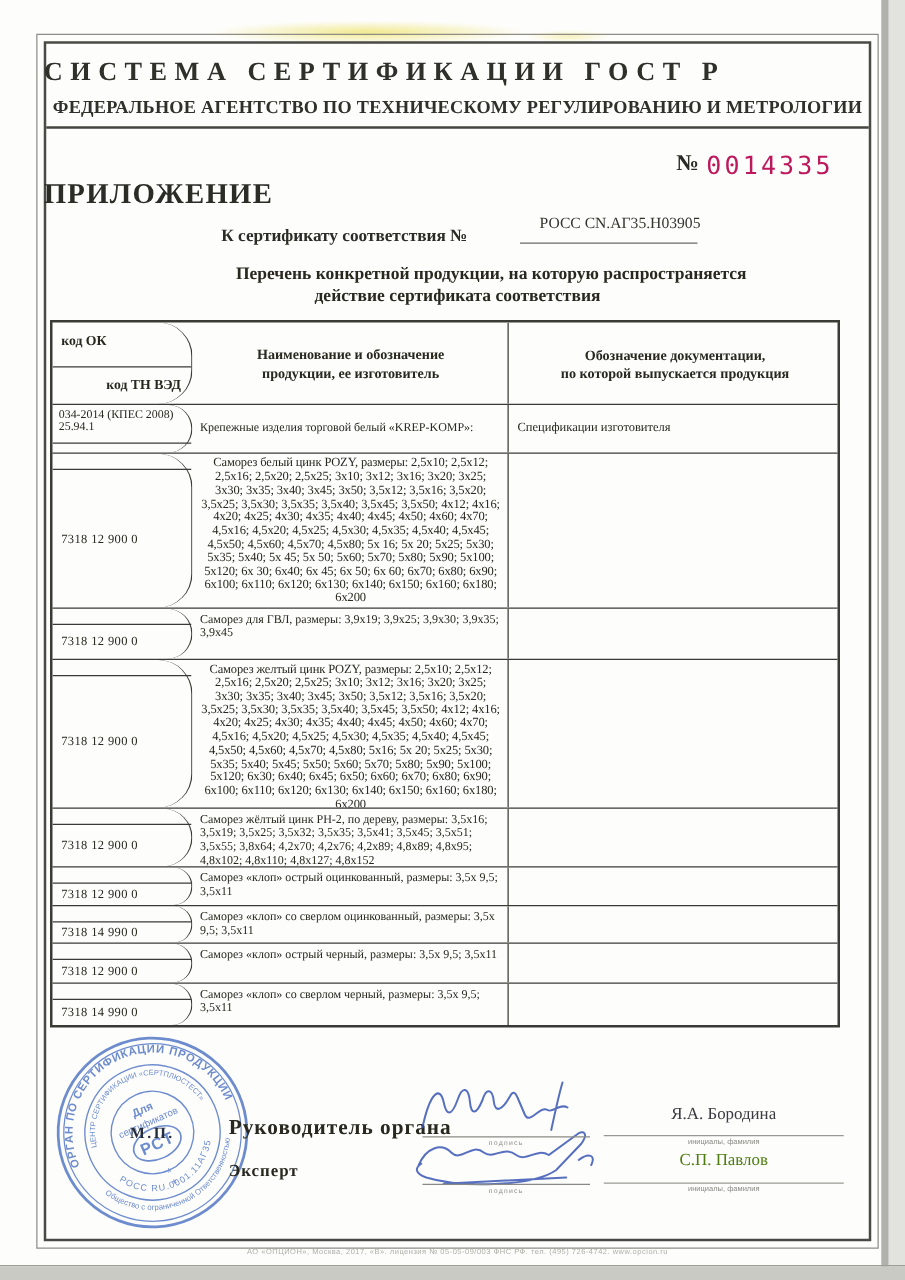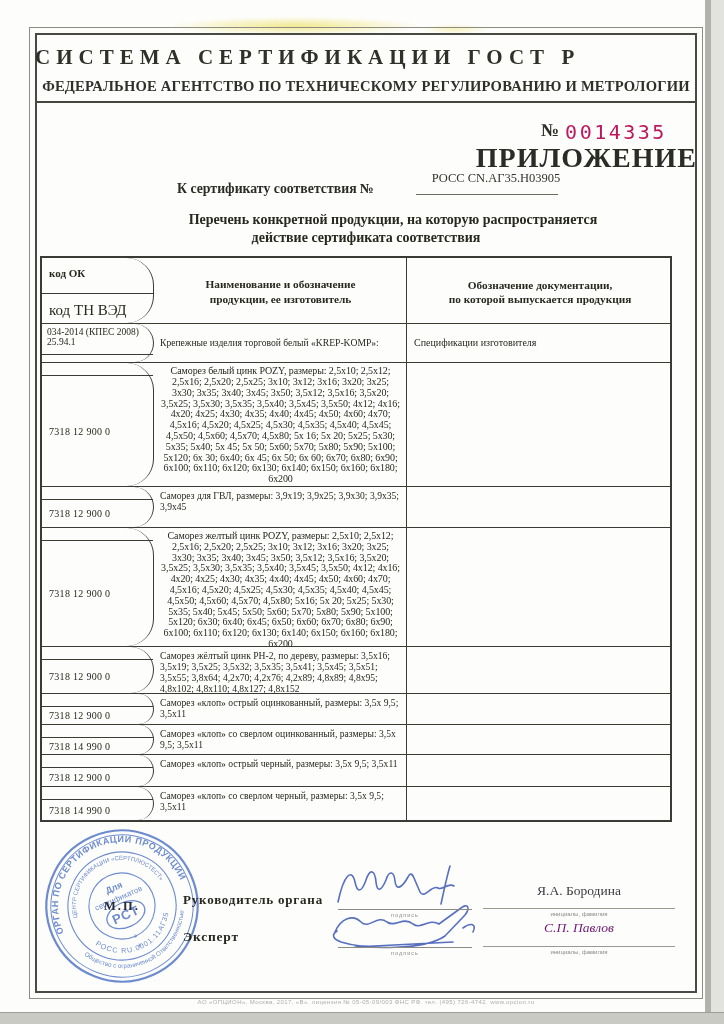--- a/index.html
+++ b/index.html
@@ -33,21 +33,21 @@
         letter-spacing:6px; color:#30302a; }
   .t2 { left:35px; top:78px; width:662px; text-align:center; font-size:14.6px; font-weight:bold;
         letter-spacing:0.2px; color:#30302a; }
   .hr1 { left:37px; top:101px; width:658px; height:2px; background:#45453f; }
 
   .numblock { left:541px; top:120px; display:flex; align-items:flex-start; }
   .numsign { font-size:18px; font-weight:bold; color:#2c2c26; margin-right:6px; }
   .numdigits { font-family:"DejaVu Sans Mono", monospace; font-size:20px; color:#be185d;
                letter-spacing:2.5px; }
 
-  .doc-title { left:35px; top:142px; width:662px; text-align:right; font-size:28px;
+  .doc-title { left:35px; top:142px; width:662px; text-align:left; font-size:23px;
                font-weight:bold; letter-spacing:1px; color:#2c2c26; }
   .cert-label { left:177px; top:181px; font-size:13.8px; font-weight:bold; color:#2c2c26; }
   .cert-value { left:416px; top:171px; width:160px; text-align:center; font-size:12.5px; color:#33332c; }
   .cert-line { left:416px; top:194px; width:142px; height:1.3px; background:#6b6b64; }
   .sub1 { left:35px; top:212px; width:662px; text-align:center; font-size:14px; font-weight:bold;margin-left:27px; }
   .sub2 { left:35px; top:230px; width:662px; text-align:center; font-size:14px; font-weight:bold; }
 
   
   .tbl { left:40px; top:256px; width:632px; height:566px; border:2px solid #3b3b36;
          display:flex; flex-direction:column; }
@@ -60,44 +60,44 @@
   .c3 { flex:1; font-size:10px; padding:4px 4px 0 7px; }
   .vc { display:flex; align-items:center; padding-top:0; }
   .dense { font-size:10px; line-height:10.8px; letter-spacing:-0.1px;text-align:center; }
 
   .h-head{height:66px;} .h-r1{height:40px;} .h-r2{height:125px;} .h-r3{height:41px;}
   .h-r4{height:120px;} .h-r5{height:47px;} .h-r6{height:31px;} .h-r7{height:31px;}
   .h-r8{height:32px;} .h-r9{height:33px;}
 
   .th1top { height:36px; border-bottom:1.2px solid #3b3b36; padding:9px 0 0 7px;
             font-weight:bold; font-size:11px; }
-  .th1bot { flex:1; padding:8px 0 0 7px; font-weight:normal; font-size:15px; }
+  .th1bot { flex:1; padding:8px 0 0 7px; font-weight:bold; font-size:11px;margin-left:36px; }
   .thmid { display:flex; align-items:center; justify-content:center; text-align:center;
            font-weight:bold; font-size:11.3px; line-height:14.5px; white-space:pre-line; }
   .c1strip { height:13px; border-bottom:1.1px solid #3b3b36; }
   .c1code { flex:1; display:flex; align-items:center; padding-left:7px; letter-spacing:0.3px; }
   .r1code { padding:3px 3px 2px 5px; border-bottom:1.2px solid #3b3b36; white-space:pre-line;
             line-height:10.6px; font-size:9.5px; min-height:31px; }
 
   
-  .role1 { left:183px; top:892px; font-size:13px; font-weight:bold; letter-spacing:0.8px; }
+  .role1 { left:183px; top:892px; font-size:17px; font-weight:bold; letter-spacing:0.8px; }
   .role2 { left:183px; top:929px; font-size:13.5px; font-weight:bold; letter-spacing:0.8px; }
   .mp { left:104px; top:899px; font-size:12.5px; font-weight:bold; letter-spacing:2px;
         color:#232c3a; }
   .sigline1 { left:338px; top:909px; width:134px; height:1.2px; background:#8a8a84; }
   .sigcap1  { left:338px; top:912px; width:134px; text-align:center; font-size:5.5px;
               color:#8a8a84; letter-spacing:1px; font-family:"Liberation Sans",sans-serif; }
   .sigline2 { left:338px; top:947px; width:134px; height:1.2px; background:#8a8a84; }
   .sigcap2  { left:338px; top:950px; width:134px; text-align:center; font-size:5.5px;
               color:#8a8a84; letter-spacing:1px; font-family:"Liberation Sans",sans-serif; }
   .name1 { left:483px; top:883px; width:192px; text-align:center; font-size:13.5px; color:#3a3a40; }
   .nameline1 { left:483px; top:908px; width:192px; height:1px; background:#9a9a94; }
   .namecap1 { left:483px; top:911px; width:192px; text-align:center; font-size:6px; color:#8a8a84;
               font-family:"Liberation Sans",sans-serif; }
-  .name2 { left:483px; top:920px; width:192px; text-align:center; font-size:13.5px; color:#701a75;font-style:italic; }
+  .name2 { left:483px; top:920px; width:192px; text-align:center; font-size:13.5px; color:#4d7c0f; }
   .nameline2 { left:483px; top:946px; width:192px; height:1px; background:#9a9a94; }
   .namecap2 { left:483px; top:949px; width:192px; text-align:center; font-size:6px; color:#8a8a84;
               font-family:"Liberation Sans",sans-serif; }
 
   .stamp-svg { left:38px; top:822px; }
   .sig1-svg { left:330px; top:860px; }
   .sig2-svg { left:325px; top:898px; }
 
   .footer { left:35px; top:999px; width:662px; text-align:center; font-size:6px; color:#aeaea8;
             letter-spacing:0.4px; font-family:"Liberation Sans",sans-serif; }

